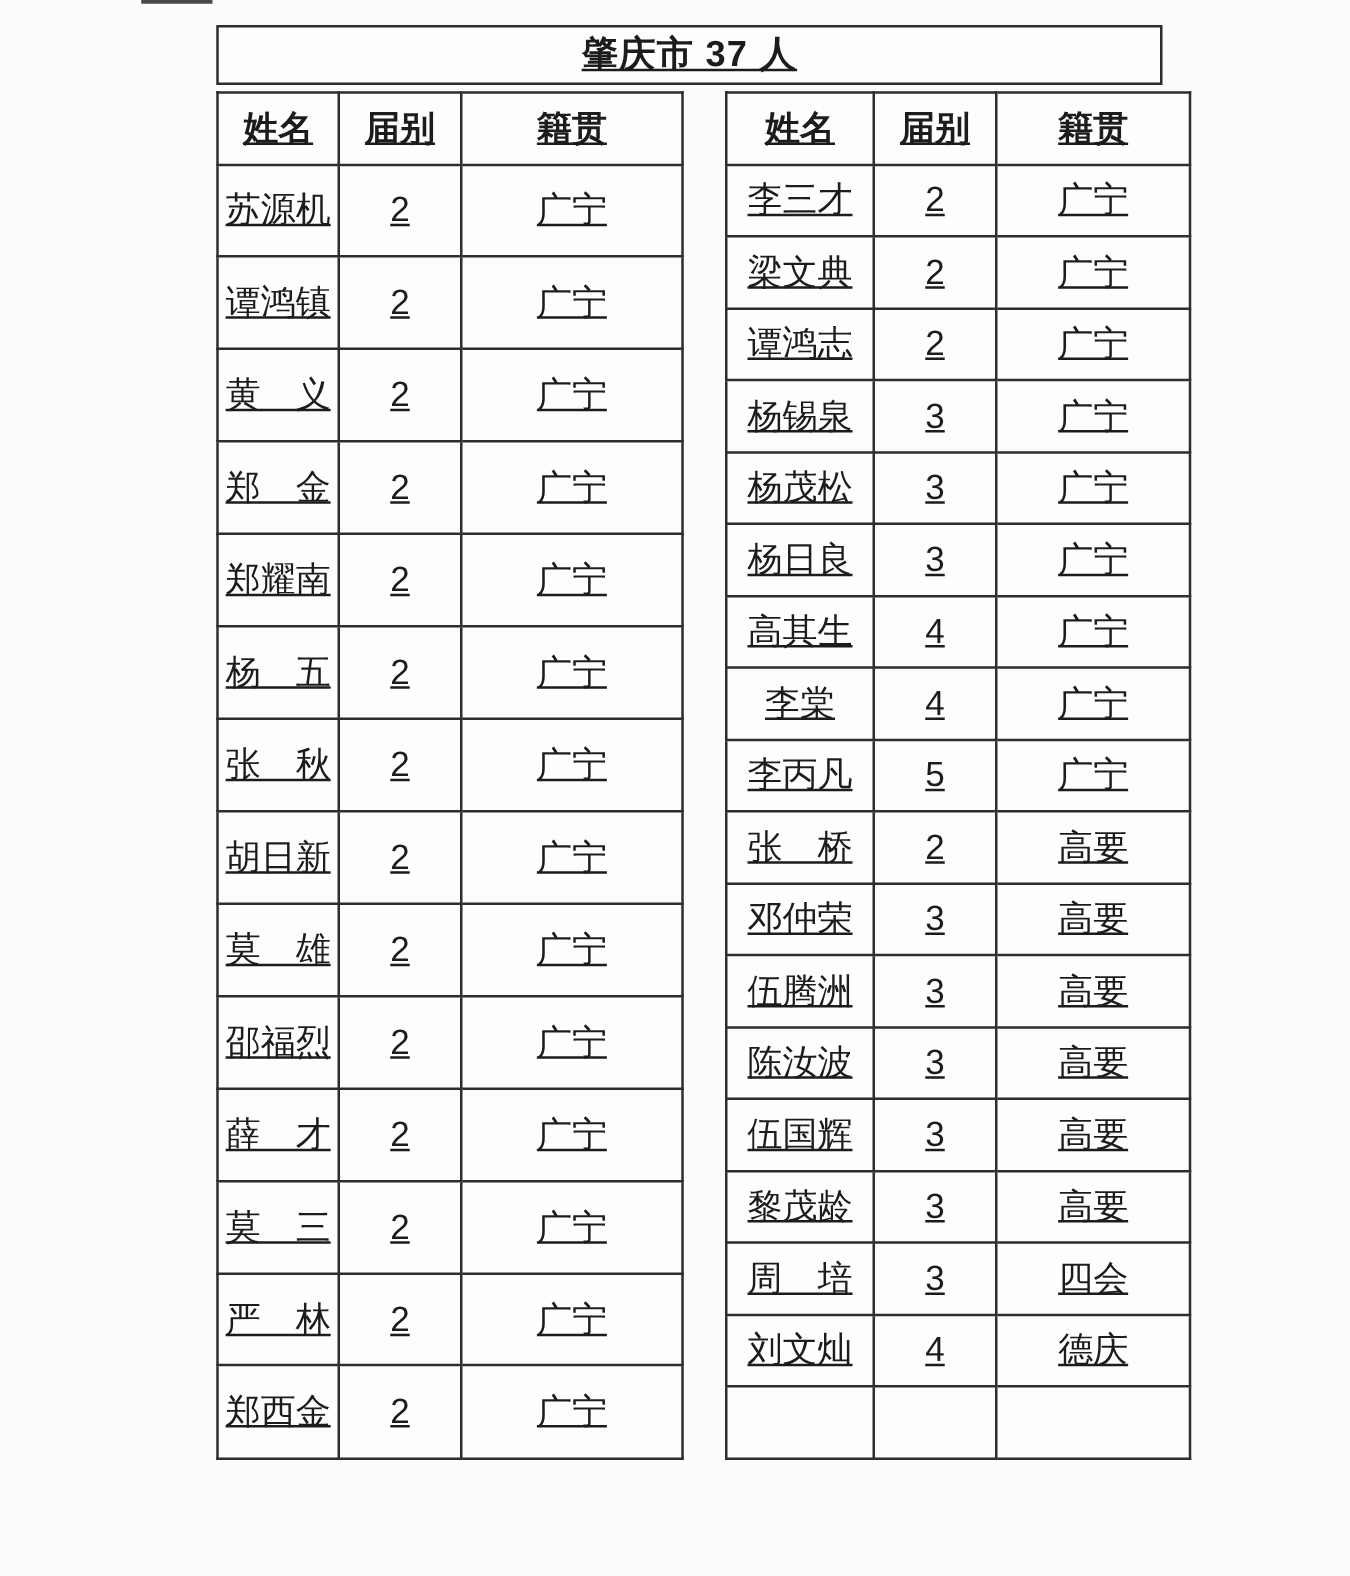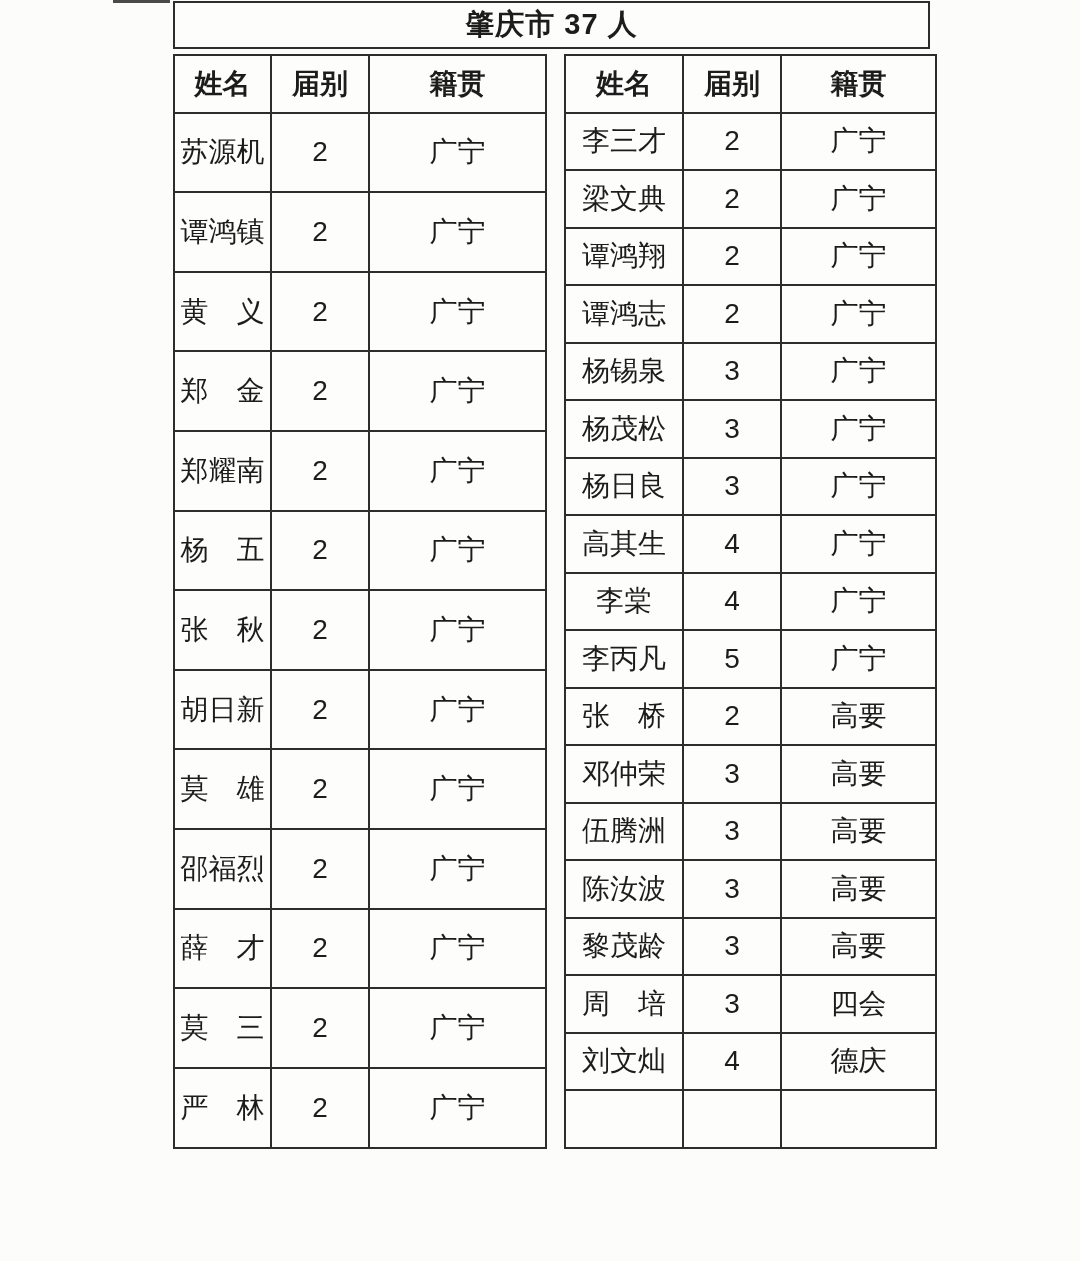--- a/index.html
+++ b/index.html
@@ -8,29 +8,29 @@
     background: #fcfcfb;
     font-family: "Liberation Sans", "DejaVu Sans", sans-serif;
     color: #1c1c1c;
     overflow: hidden;
   }
   .page { position: relative; width: 1080px; height: 1261px; }
   .scan-artifact {
     position: absolute; left: 113px; top: 0;
     width: 57px; height: 3px; background: #4a4a4a;
   }
-  .sheet { position: absolute; left: 173px; top: 1px; width: 757px; }
+  .sheet { position: absolute; left: 173px; top: 20px; width: 757px; text-decoration: underline; }
   .title-box {
     width: 757px; height: 48px;
     border: 2px solid #2d2d2d;
     display: flex; align-items: center; justify-content: center;
     font-weight: bold; font-size: 29px; letter-spacing: 1px;
     background: #fdfdfc;
   }
-  .tables { display: flex; margin-top: 5px; gap: 17px; }
+  .tables { display: flex; margin-top: 5px; gap: 33px; }
   table { border-collapse: collapse; table-layout: fixed; background: #fdfdfc; }
   table.left-table  { width: 372px; }
   table.right-table { width: 371px; }
   th, td {
     border: 2px solid #2d2d2d;
     height: 57.5px;
     text-align: center; vertical-align: middle;
     font-size: 28px;
     overflow: hidden; white-space: nowrap;
   }
@@ -122,20 +122,25 @@
             <tr>
               <td>莫　三</td>
               <td>2</td>
               <td>广宁</td>
             </tr>
             <tr>
               <td>严　林</td>
               <td>2</td>
               <td>广宁</td>
             </tr>
+            <tr>
+              <td>郑西金</td>
+              <td>2</td>
+              <td>广宁</td>
+            </tr>
           </tbody>
       </table>
 
       <table class="right-table">
         <colgroup>
           <col style="width:118px">
             <col style="width:98px">
             <col style="width:155px">
         </colgroup>
         <thead>
@@ -150,25 +155,20 @@
               <td>李三才</td>
               <td>2</td>
               <td>广宁</td>
             </tr>
             <tr>
               <td>梁文典</td>
               <td>2</td>
               <td>广宁</td>
             </tr>
             <tr>
-              <td>谭鸿翔</td>
-              <td>2</td>
-              <td>广宁</td>
-            </tr>
-            <tr>
               <td>谭鸿志</td>
               <td>2</td>
               <td>广宁</td>
             </tr>
             <tr>
               <td>杨锡泉</td>
               <td>3</td>
               <td>广宁</td>
             </tr>
             <tr>
@@ -206,20 +206,25 @@
               <td>3</td>
               <td>高要</td>
             </tr>
             <tr>
               <td>伍腾洲</td>
               <td>3</td>
               <td>高要</td>
             </tr>
             <tr>
               <td>陈汝波</td>
+              <td>3</td>
+              <td>高要</td>
+            </tr>
+            <tr>
+              <td>伍国辉</td>
               <td>3</td>
               <td>高要</td>
             </tr>
             <tr>
               <td>黎茂龄</td>
               <td>3</td>
               <td>高要</td>
             </tr>
             <tr>
               <td>周　培</td>

